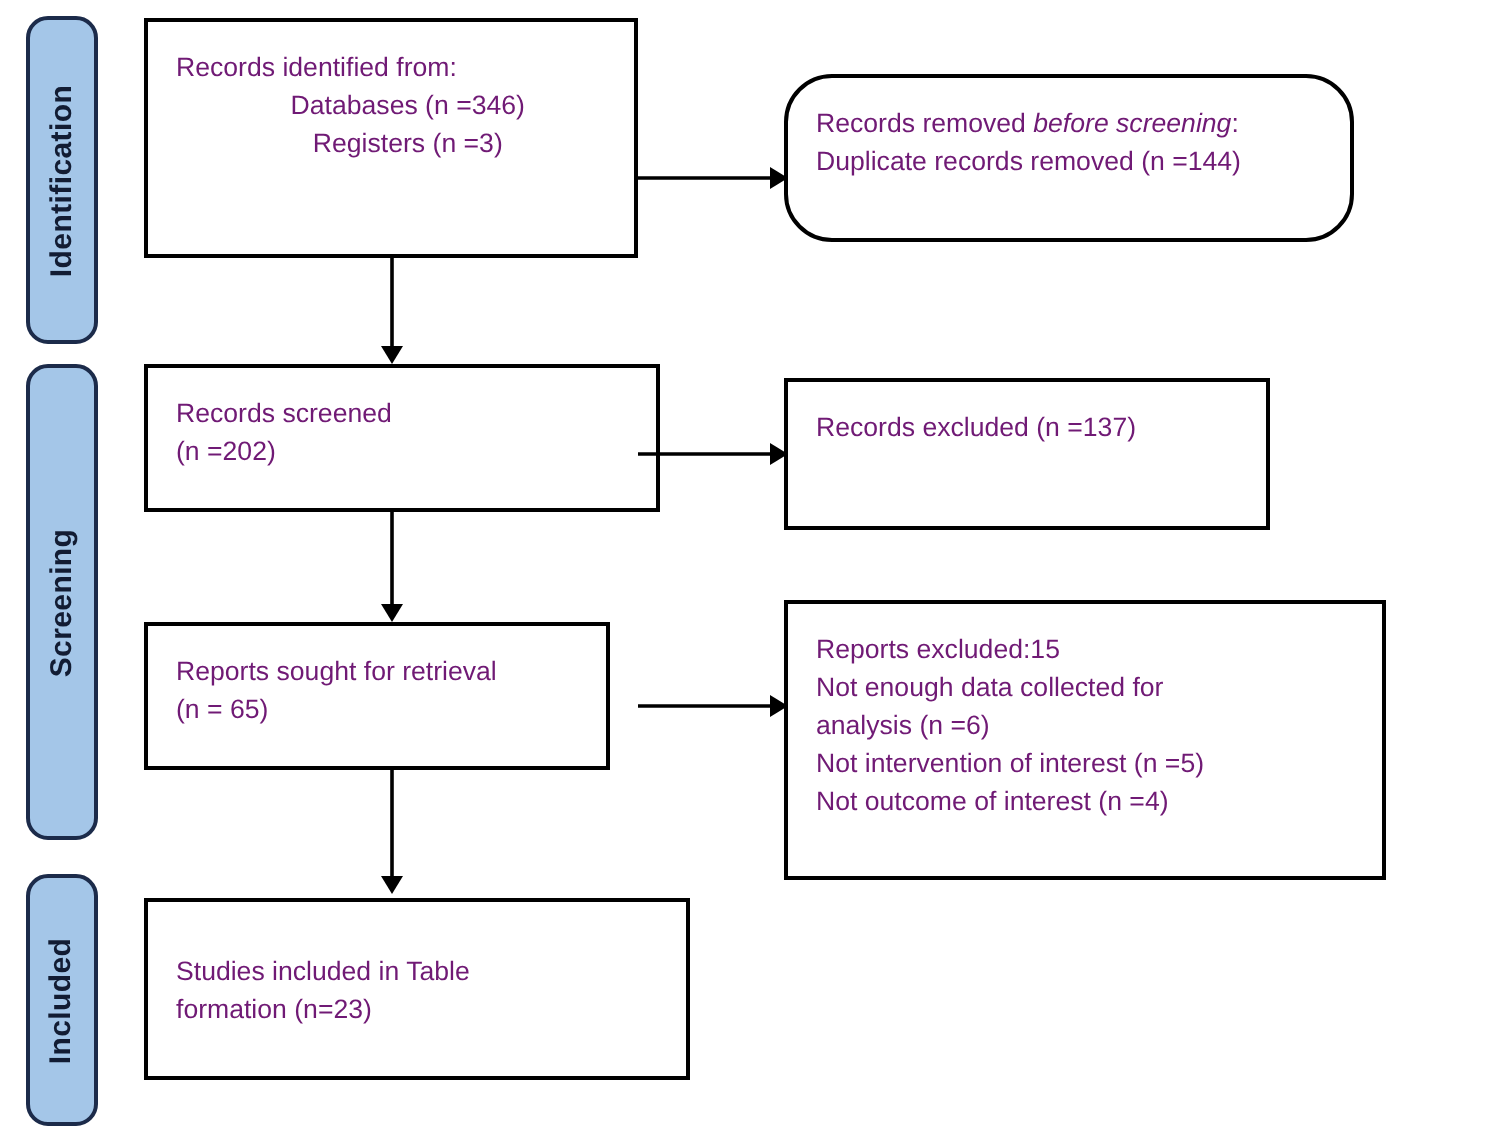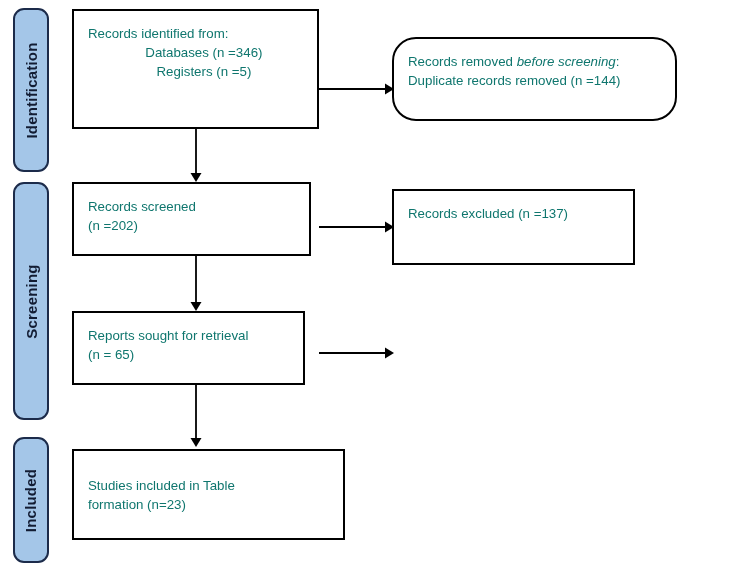--- a/index.html
+++ b/index.html
@@ -44,21 +44,21 @@
   .flow-box {
     position: absolute;
     box-sizing: border-box;
     background: #ffffff;
     border: 2.5px solid #000000;
     padding: 14px 12px 8px 14px;
   }
   .flow-box .box-text {
     font-size: 13.3px;
     line-height: 1.42;
-    color: #0f766e;
+    color: #701a75;
     white-space: pre-wrap;
     font-family: "Liberation Sans", sans-serif;
   }
   .flow-box .box-text.indent-lines {
     white-space: pre-wrap;
     text-align: center;
   }
   .box-text .em {
     font-style: italic;
   }
@@ -85,42 +85,49 @@
     <span class="stage-label">Screening</span>
   </div>
 
   <div class="stage-pill" style="left:13px; top:437px; width:36px; height:126px;">
     <span class="stage-label">Included</span>
   </div>
 
   <div class="flow-box" style="left:72px; top:9px; width:247px; height:120px;">
     <div class="box-text">Records identified from:</div>
     <div class="box-text indent-lines">    Databases (n =346)</div>
-    <div class="box-text indent-lines">    Registers (n =5)</div>
+    <div class="box-text indent-lines">    Registers (n =3)</div>
   </div>
 
   <div class="flow-box" style="left:392px; top:37px; width:285px; height:84px;border-radius:24px;">
     <div class="box-text"><span>Records removed </span><span class="em">before screening</span><span>:</span></div>
     <div class="box-text">Duplicate records removed (n =144)</div>
   </div>
 
-  <div class="flow-box" style="left:72px; top:182px; width:239px; height:74px;">
+  <div class="flow-box" style="left:72px; top:182px; width:258px; height:74px;">
     <div class="box-text">Records screened</div>
     <div class="box-text">(n =202)</div>
   </div>
 
   <div class="flow-box" style="left:392px; top:189px; width:243px; height:76px; ">
     <div class="box-text">Records excluded (n =137)</div>
   </div>
 
   <div class="flow-box" style="left:72px; top:311px; width:233px; height:74px;">
     <div class="box-text">Reports sought for retrieval</div>
     <div class="box-text">(n = 65)</div>
   </div>
 
+  <div class="flow-box" style="left:392px; top:300px; width:301px; height:140px;">
+    <div class="box-text">Reports excluded:15</div>
+    <div class="box-text">Not enough data collected for</div>
+    <div class="box-text">analysis (n =6)</div>
+    <div class="box-text">Not intervention of interest (n =5)</div>
+    <div class="box-text">Not outcome of interest (n =4)</div>
+  </div>
 
   <div class="flow-box" style="left:72px; top:449px; width:273px; height:91px; padding-top:26px;">
     <div class="box-text">Studies included in Table</div>
     <div class="box-text">formation (n=23)</div>
   </div>
 
   <div class="connector" style="left:319px; top:82px; width:76px; height:14px;">
     <svg width="76" height="14" viewBox="0 0 76 14">
       <line x1="0" y1="7" x2="66" y2="7" stroke="#000000" stroke-width="1.8"></line>
       <polygon points="66,1.5 75,7 66,12.5" fill="#000000"></polygon>

